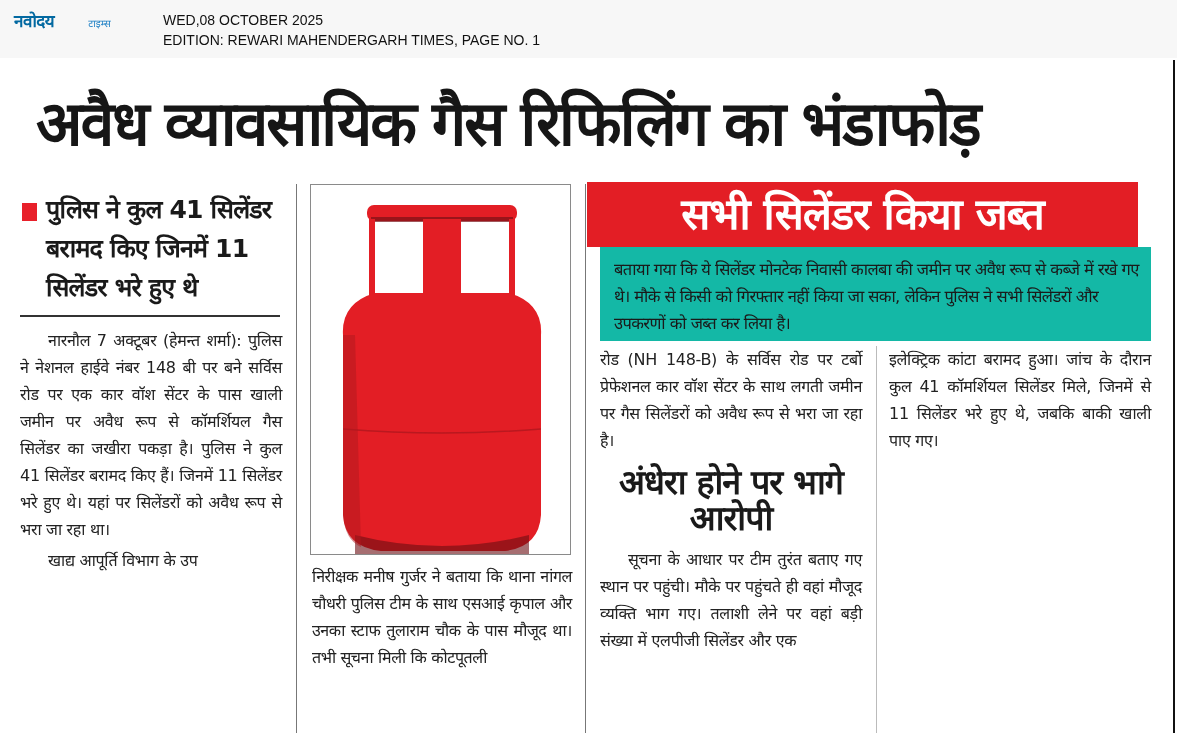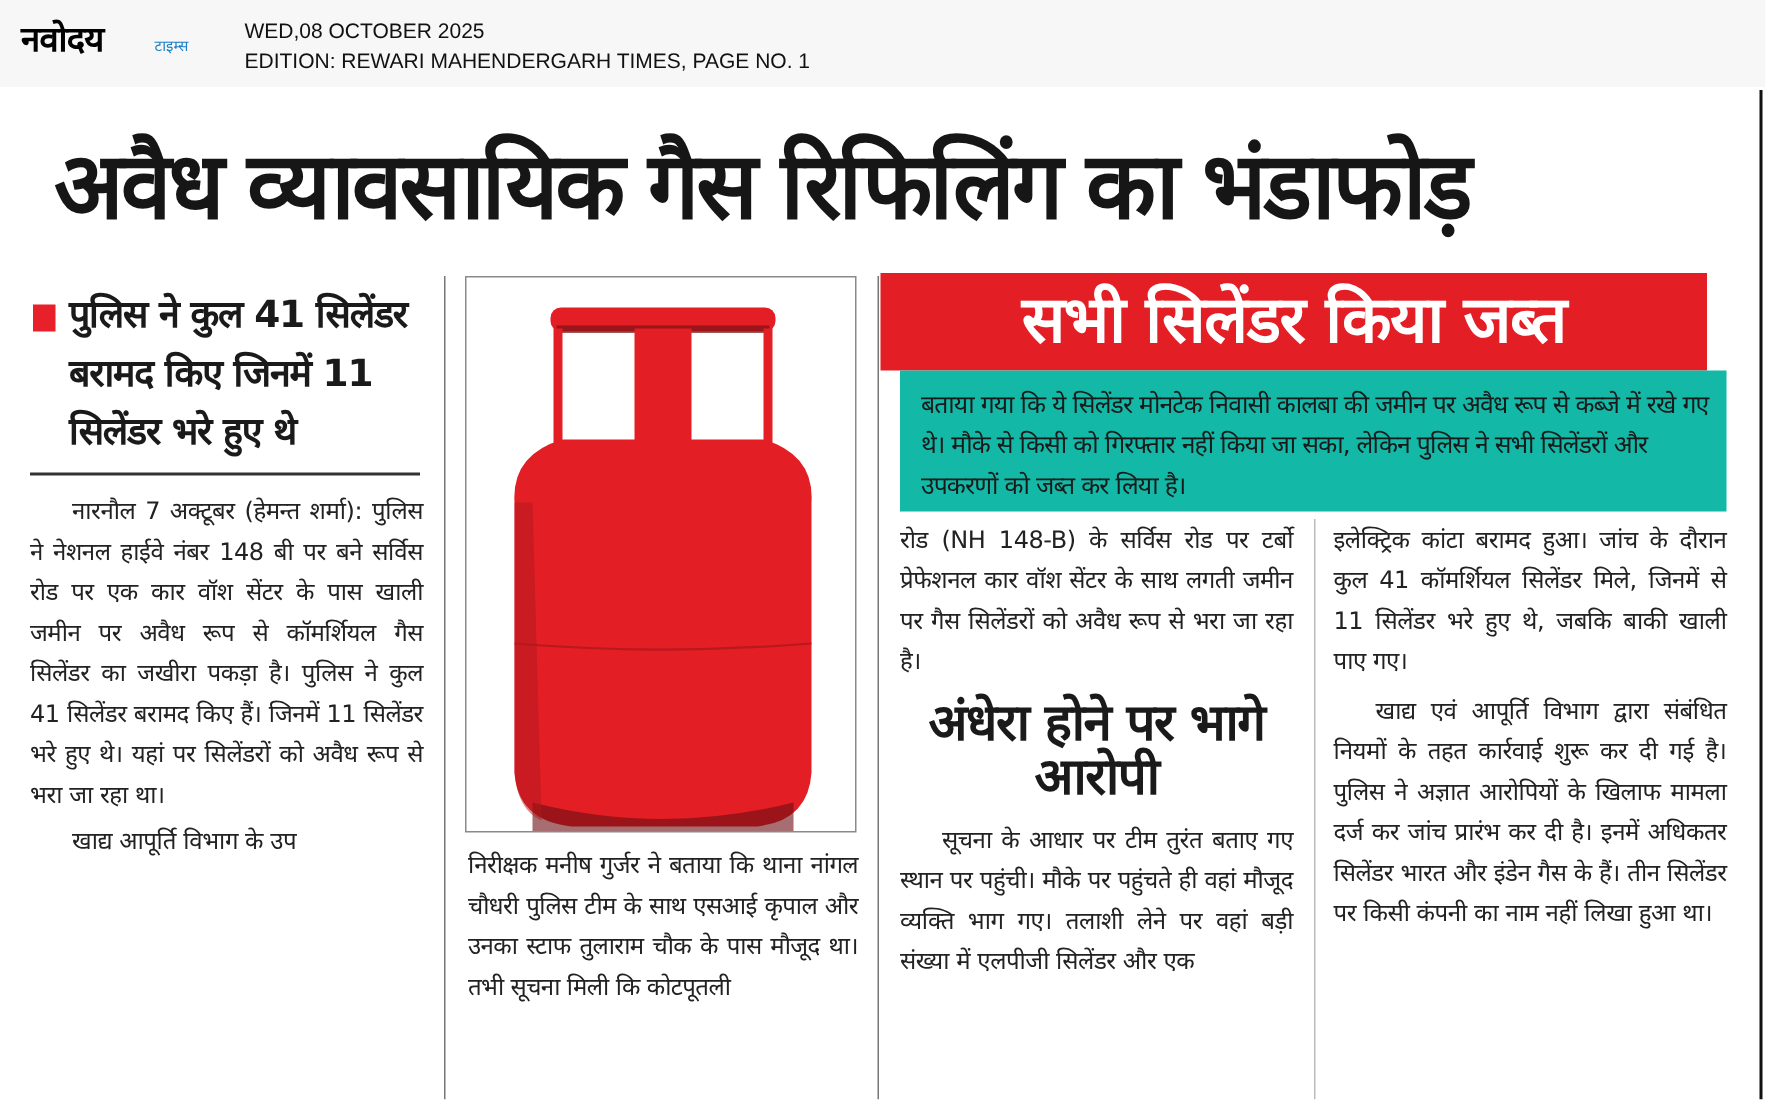--- a/index.html
+++ b/index.html
@@ -10,21 +10,21 @@
     .topbar {
       position: absolute; left: 0; top: 0; width: 1177px; height: 58px;
       background: #f7f7f7;
     }
     .logo {
       position: absolute; left: 14px; top: 9px;
       display: flex; align-items: baseline; gap: 1px;
     }
     .logo-main {
       font-family: Liberation Sans, sans-serif; font-weight: bold;
-      font-size: 23px; color: #000000; letter-spacing: -0.5px;
+      font-size: 17px; color: #0369a1; letter-spacing: -0.5px;
     }
     .logo-sub {
       font-family: "DejaVu Sans", sans-serif;
       font-size: 10px; color: #1d7fc4; padding-left: 33px;
     }
     .meta {
       position: absolute; left: 163px; top: 10px;
       font-family: "Liberation Sans", sans-serif; font-size: 14px;
       color: #111; line-height: 20px; font-weight: 500;
     }
@@ -173,14 +173,13 @@
 <div class="mid-col body-text">
   <p>रोड (NH 148-B) के सर्विस रोड पर टर्बो प्रेफेशनल कार वॉश सेंटर के साथ लगती जमीन पर गैस सिलेंडरों को अवैध रूप से भरा जा रहा है।</p>
   <h2 class="subhead">अंधेरा होने पर भागे आरोपी</h2>
   <p class="lead">सूचना के आधार पर टीम तुरंत बताए गए स्थान पर पहुंची। मौके पर पहुंचते ही वहां मौजूद व्यक्ति भाग गए। तलाशी लेने पर वहां बड़ी संख्या में एलपीजी सिलेंडर और एक</p>
 </div>
 
 <div class="col-sep" style="left:876px; top:346px; height:387px; background:#bbb;"></div>
 
 <div class="right-col body-text">
   <p>इलेक्ट्रिक कांटा बरामद हुआ। जांच के दौरान कुल 41 कॉमर्शियल सिलेंडर मिले, जिनमें से 11 सिलेंडर भरे हुए थे, जबकि बाकी खाली पाए गए।</p>
-  <p class="indent">खाद्य एवं आपूर्ति विभाग द्वारा संबंधित नियमों के तहत कार्रवाई शुरू कर दी गई है। पुलिस ने अज्ञात आरोपियों के खिलाफ मामला दर्ज कर जांच प्रारंभ कर दी है। इनमें अधिकतर सिलेंडर भारत और इंडेन गैस के हैं। तीन सिलेंडर पर किसी कंपनी का नाम नहीं लिखा हुआ था।</p>
 </div>
 
 </body></html>

